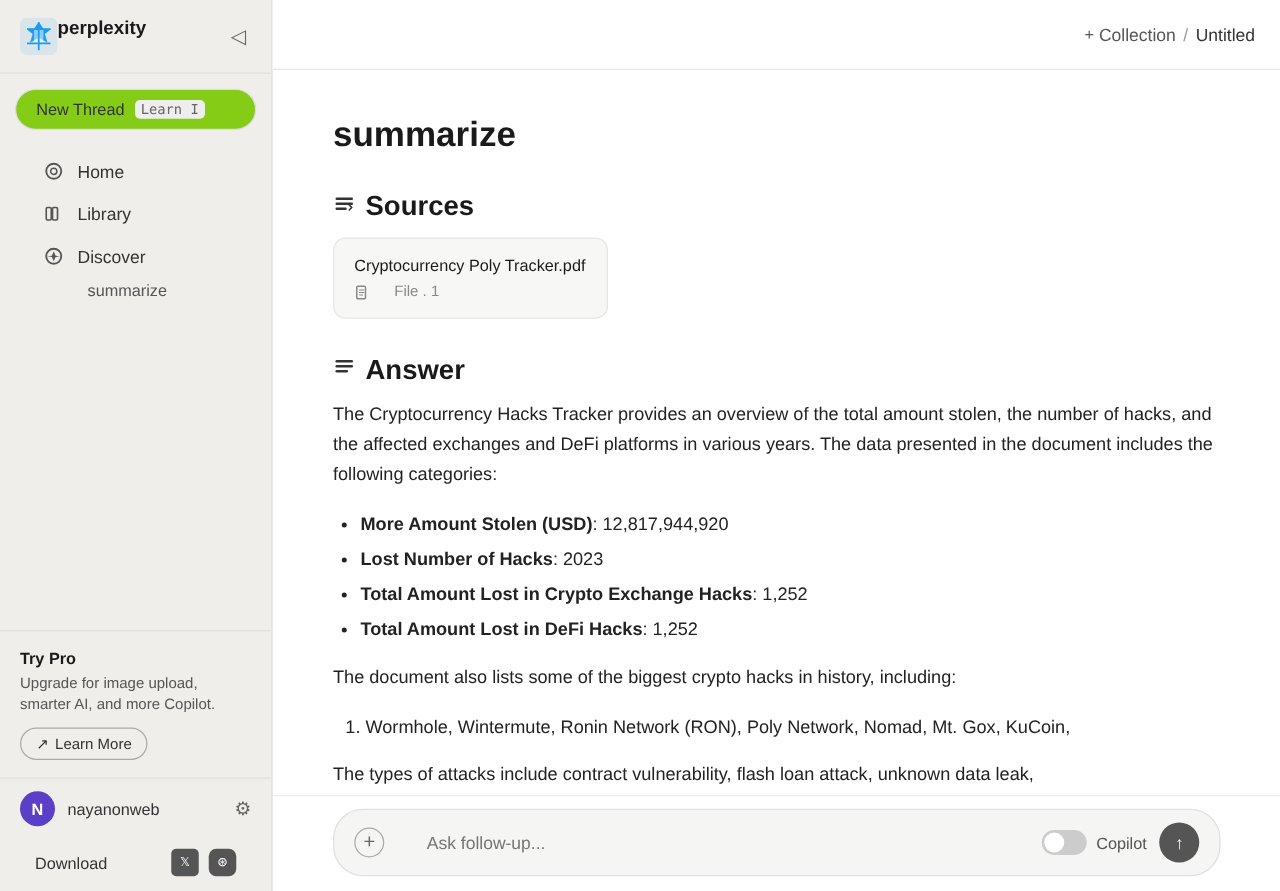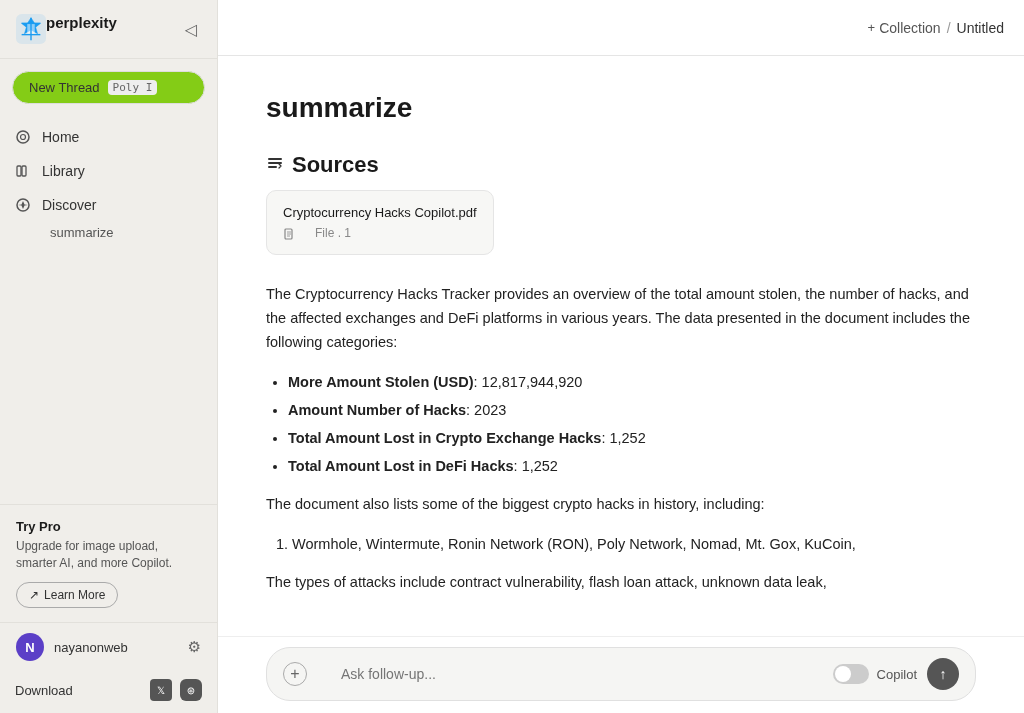--- a/index.html
+++ b/index.html
@@ -60,21 +60,21 @@
     }
     .new-thread-shortcut {
       background: #eee;
       border-radius: 4px;
       padding: 1px 5px;
       font-size: 11px;
       color: #666;
       font-family: monospace;
     }
     .sidebar-nav {
-      padding: 8px 4px;
+      padding: 8px 24px;
     }
     .nav-item {
       display: flex;
       align-items: center;
       gap: 10px;
       padding: 8px 10px;
       border-radius: 8px;
       cursor: pointer;
       font-size: 14px;
       color: #333;
@@ -152,21 +152,21 @@
     .username {
       font-size: 13px;
       color: #333;
     }
     .gear-icon {
       color: #666;
       cursor: pointer;
       font-size: 15px;
     }
     .download-section {
-      padding: 8px 15px 12px;
+      padding: 8px 28px 12px;
       display: flex;
       align-items: center;
       gap: 12px;
     }
     .download-link {
       font-size: 13px;
       color: #333;
       cursor: pointer;
       text-decoration: none;
     }
@@ -388,21 +388,21 @@
         <line x1="6" y1="10" x2="26" y2="10" stroke="#1a9cf1" stroke-width="1.5"></line>
         <line x1="6" y1="22" x2="26" y2="22" stroke="#1a9cf1" stroke-width="1.5"></line>
       </svg>
       <span class="logo-text">perplexity</span>
     </div>
     <button class="sidebar-collapse-btn">◁</button>
   </div>
 
   <button class="new-thread-btn">
     <span>New Thread</span>
-    <span class="new-thread-shortcut">Poly I</span>
+    <span class="new-thread-shortcut">Learn I</span>
   </button>
 
   <div class="sidebar-nav">
     <div class="nav-item">
       <span class="nav-icon">
         <svg width="16" height="16" viewBox="0 0 16 16" fill="none">
             <circle cx="8" cy="8" r="6" stroke="#555" stroke-width="1.5"></circle>
             <circle cx="8" cy="8" r="2.5" stroke="#555" stroke-width="1.2"></circle>
           </svg>
       </span>
@@ -482,40 +482,50 @@
             <rect x="2" y="4" width="14" height="2" rx="1" fill="#333"></rect>
             <rect x="2" y="8" width="14" height="2" rx="1" fill="#333"></rect>
             <rect x="2" y="12" width="9" height="2" rx="1" fill="#333"></rect>
             <path d="M13 10L15 12L13 14" stroke="#333" stroke-width="1.3" stroke-linecap="round" stroke-linejoin="round"></path>
           </svg>
       </span>
       <span>Sources</span>
     </div>
 
     <div class="sources-card">
-      <div class="source-filename">Cryptocurrency Hacks Copilot.pdf</div>
+      <div class="source-filename">Cryptocurrency Poly Tracker.pdf</div>
       <div class="source-meta">
         <svg width="12" height="12" viewBox="0 0 12 12" fill="none">
             <rect x="2" y="1" width="7" height="10" rx="1" stroke="#888" stroke-width="1.2"></rect>
             <line x1="4" y1="4" x2="8" y2="4" stroke="#888" stroke-width="0.8"></line>
             <line x1="4" y1="6" x2="8" y2="6" stroke="#888" stroke-width="0.8"></line>
             <line x1="4" y1="8" x2="7" y2="8" stroke="#888" stroke-width="0.8"></line>
           </svg>
         <span>File . 1</span>
       </div>
     </div>
 
     
     <div class="answer-section">
+      <div class="section-header">
+        <span class="section-icon">
+          <svg width="18" height="18" viewBox="0 0 18 18" fill="none">
+              <rect x="2" y="3" width="14" height="2" rx="1" fill="#333"></rect>
+              <rect x="2" y="7" width="14" height="2" rx="1" fill="#333"></rect>
+              <rect x="2" y="11" width="10" height="2" rx="1" fill="#333"></rect>
+            </svg>
+        </span>
+        <span>Answer</span>
+      </div>
 
       <p class="answer-text">The Cryptocurrency Hacks Tracker provides an overview of the total amount stolen, the number of hacks, and the affected exchanges and DeFi platforms in various years. The data presented in the document includes the following categories:</p>
 
       <ul class="answer-list">
         <li><strong>More Amount Stolen (USD)</strong><span>: 12,817,944,920</span></li>
-        <li><strong>Amount Number of Hacks</strong><span>: 2023</span></li>
+        <li><strong>Lost Number of Hacks</strong><span>: 2023</span></li>
         <li><strong>Total Amount Lost in Crypto Exchange Hacks</strong><span>: 1,252</span></li>
         <li><strong>Total Amount Lost in DeFi Hacks</strong><span>: 1,252</span></li>
       </ul>
 
       <p class="answer-text">The document also lists some of the biggest crypto hacks in history, including:</p>
 
       <ol class="ordered-list">
         <li>Wormhole, Wintermute, Ronin Network (RON), Poly Network, Nomad, Mt. Gox, KuCoin,</li>
       </ol>
 

